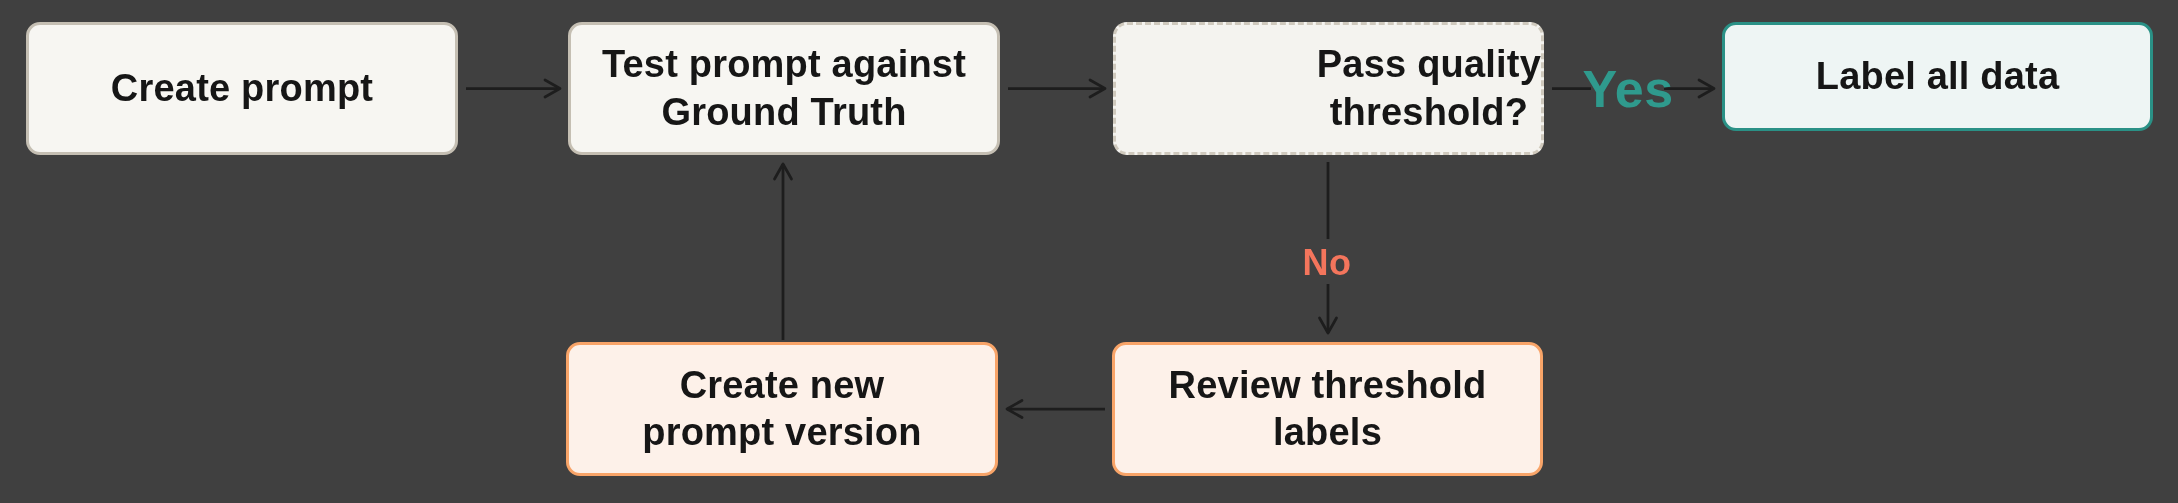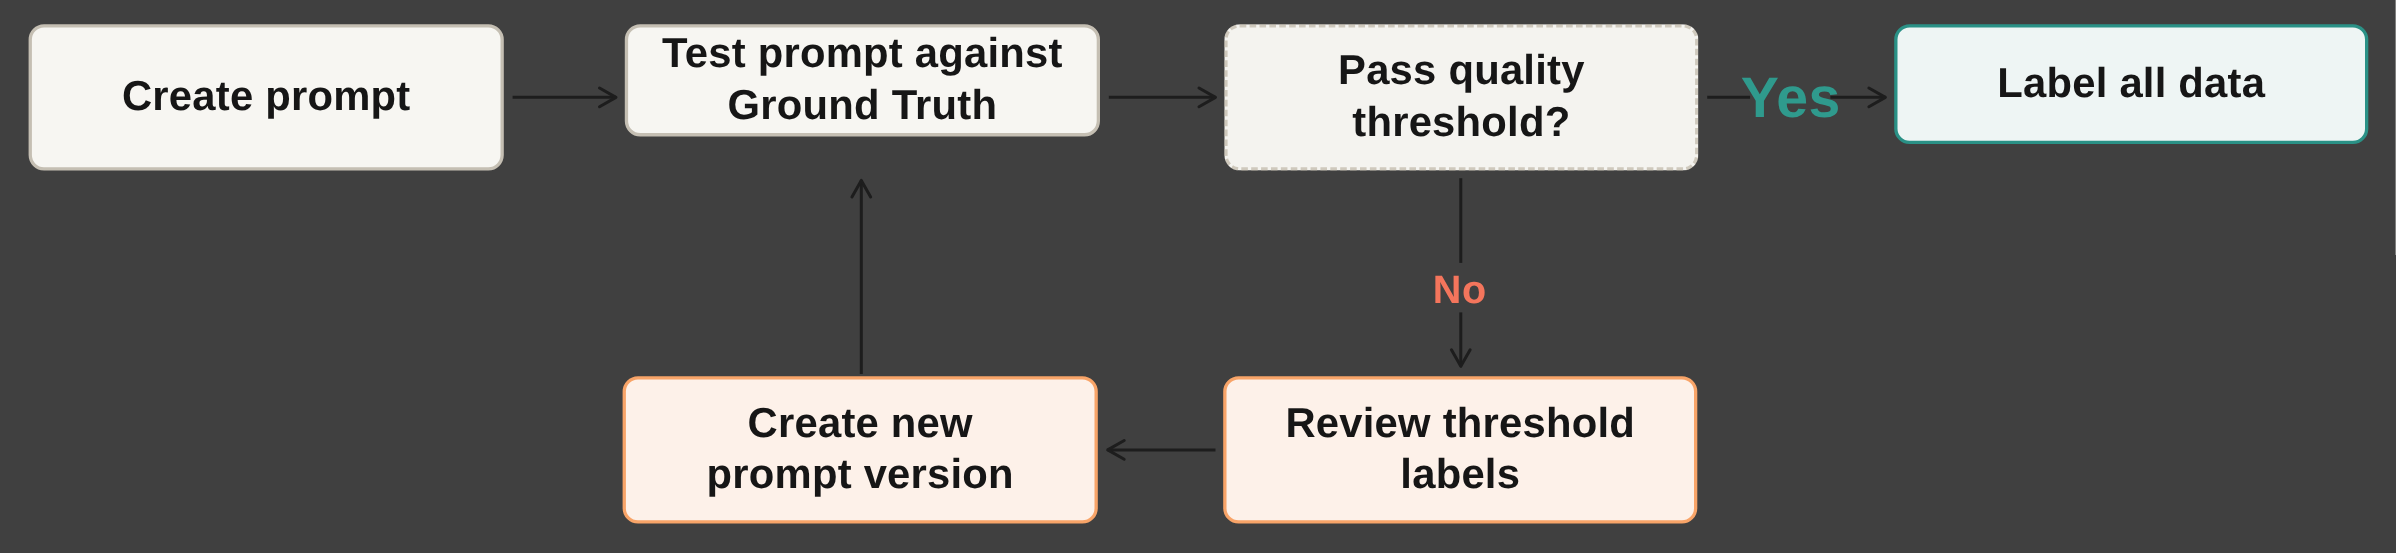--- a/index.html
+++ b/index.html
@@ -39,22 +39,22 @@
     line-height: 1.24;
     white-space: pre-line;
     letter-spacing: 0.2px;
   }
   .node--neutral { background: #f7f6f2; border-color: #c5bfb3; }
   .node--dashed  { background: #f4f3ef; border: 3px dashed #cfc9bd; }
   .node--teal    { background: #eef5f4; border-color: #2a9186; }
   .node--orange  { background: #fdf1e9; border-color: #f8a468; text-align: center; }
 
   .node--create-prompt      { left: 26px;   top: 22px;  width: 432px; height: 133px; }
-  .node--test-prompt        { left: 568px;  top: 22px;  width: 432px; height: 102px; }
-  .node--pass-threshold     { left: 1113px; top: 22px;  width: 431px; height: 133px; }
+  .node--test-prompt        { left: 568px;  top: 22px;  width: 432px; height: 133px; }
+  .node--pass-threshold     { left: 1113px; top: 22px;  width: 431px; height: 133px; justify-content: flex-end; }
   .node--label-all-data     { left: 1722px; top: 22px;  width: 431px; height: 109px; }
   .node--create-new-version { left: 566px;  top: 342px; width: 432px; height: 134px; }
   .node--review-incorrect   { left: 1112px; top: 342px; width: 431px; height: 134px; }
 
   .edge-label {
     position: absolute;
     transform: translate(-50%, -50%);
     font-weight: bold;
     letter-spacing: 0.5px;
     white-space: nowrap;

